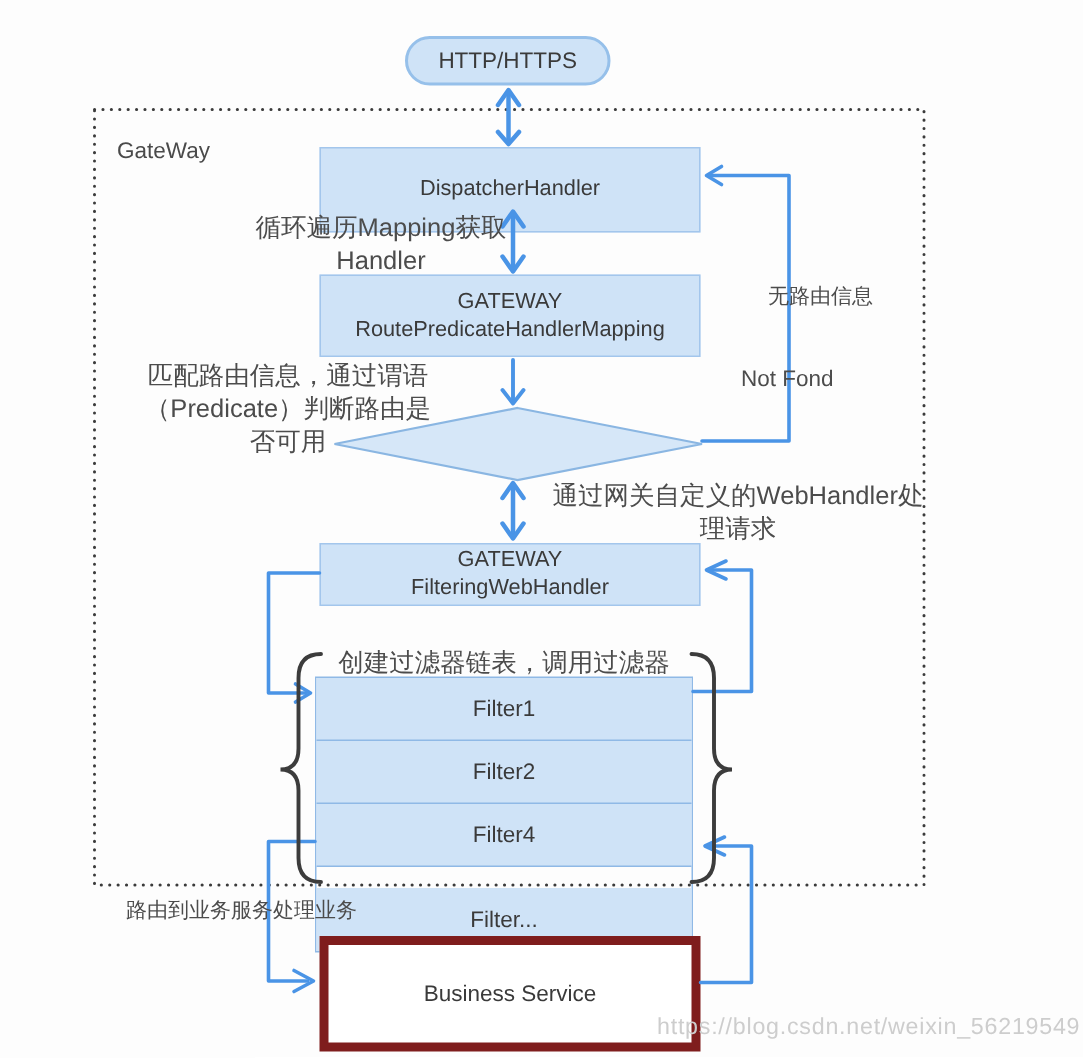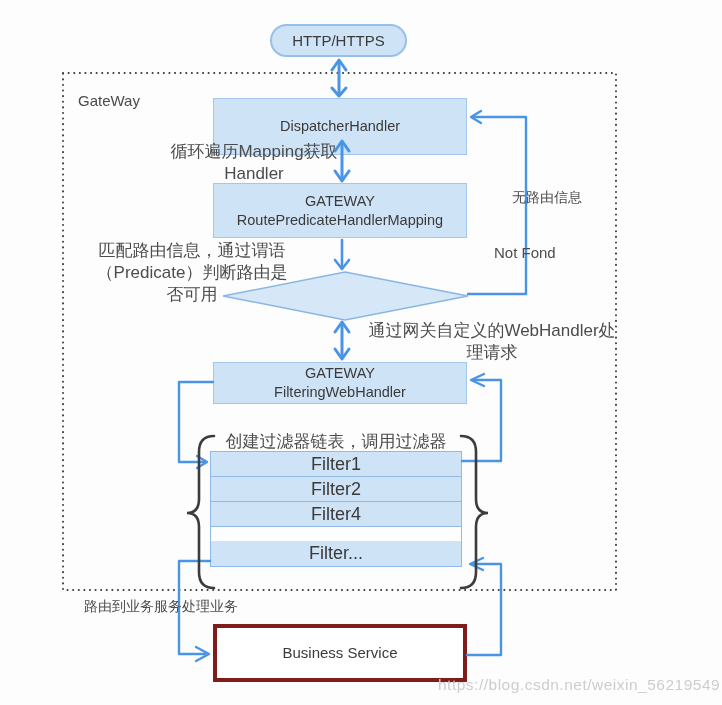--- a/index.html
+++ b/index.html
@@ -23,28 +23,28 @@
   .filtering{left:213px;top:362px;width:254px;height:42px;}
   .diamond-label{
     position:absolute;z-index:4;left:260px;top:287px;width:170px;text-align:center;
     font-size:14.5px;color:#3a3a3a;
   }
   .filters{
     position:absolute;z-index:2;left:210px;top:451px;width:252px;
     border:1px solid #8fb9e6;box-sizing:border-box;
   }
   .filter-row{
-    height:25px;background:#cfe3f7;border-bottom:1px solid #8fb9e6;
+    height:42px;background:#cfe3f7;border-bottom:1px solid #8fb9e6;
     display:flex;align-items:center;justify-content:center;
-    font-size:18px;color:#3a3a3a;box-sizing:border-box;
+    font-size:15px;color:#3a3a3a;box-sizing:border-box;
   }
   .filter-row:last-child{border-bottom:none;margin-top:14px;}
   .business{
-    left:213px;top:624px;width:254px;height:58px;background:#fff;
-    border:4px solid #7f1d1d;font-size:15px;
+    left:213px;top:624px;width:254px;height:77px;background:#fff;
+    border:6px solid #7f1d1d;font-size:15px;
   }
   .ann{
     position:absolute;z-index:4;color:#4c4c4c;font-size:17px;line-height:1.3;
     white-space:pre-line;
   }
   .gateway-label{left:78px;top:91px;font-size:15px;color:#4a4a4a;}
   .loop-mapping{left:168px;top:141px;width:172px;text-align:center;}
   .match-route{left:76px;top:240px;width:232px;text-align:center;}
   .no-route-cn{left:512px;top:176px;font-size:14px;margin-top:12px;}
   .no-route-en{left:494px;top:199px;font-size:15px;color:#4c4c4c;margin-top:44px;}

